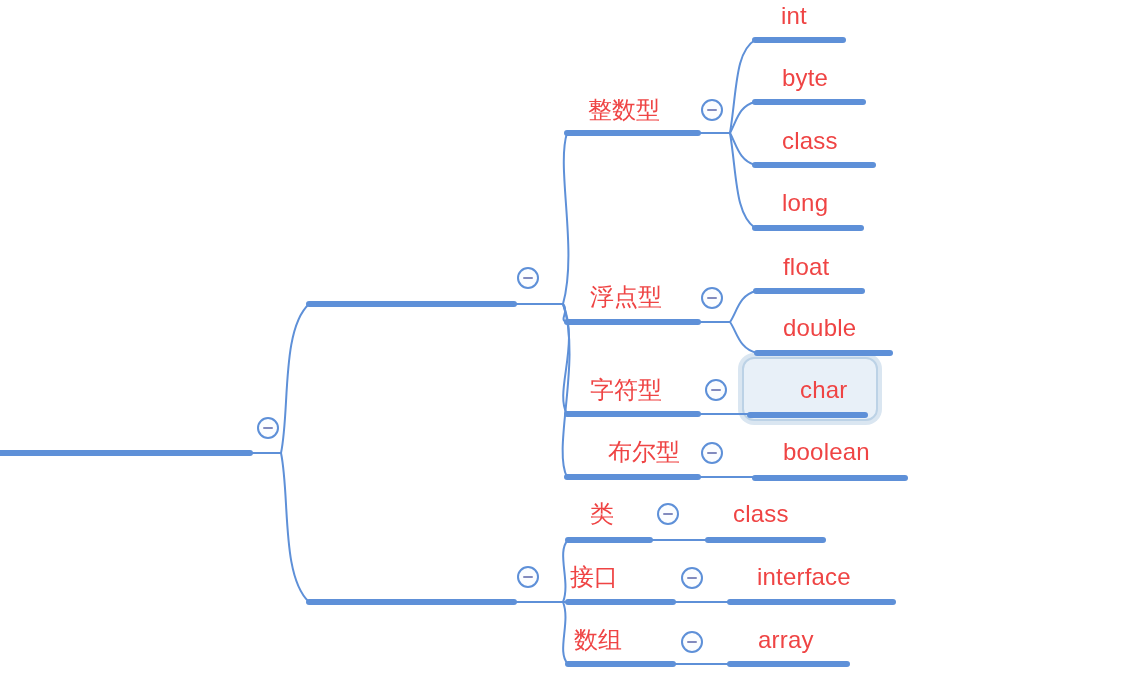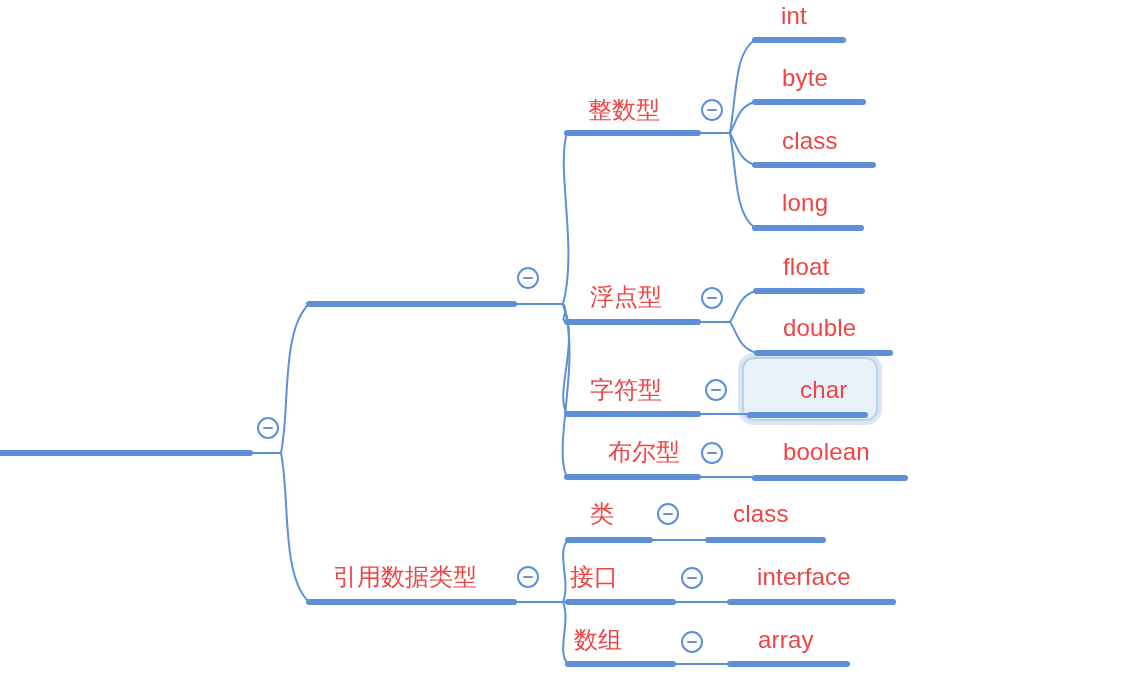--- a/index.html
+++ b/index.html
@@ -84,21 +84,20 @@
       <path d="M755,478 H905"></path>
       <path d="M568,540 H650"></path>
       <path d="M708,540 H823"></path>
       <path d="M568,602 H673"></path>
       <path d="M730,602 H893"></path>
       <path d="M568,664 H673"></path>
       <path d="M730,664 H847"></path>
     </g>
   </svg>
 
-  <div class="lbl cjk" style="left:333px;top:577px">引用数据类型</div>
   <div class="lbl cjk" style="left:588px;top:110px">整数型</div>
   <div class="lbl cjk" style="left:590px;top:297px">浮点型</div>
   <div class="lbl cjk" style="left:590px;top:390px">字符型</div>
   <div class="lbl cjk" style="left:608px;top:452px">布尔型</div>
   <div class="lbl cjk" style="left:590px;top:514px">类</div>
   <div class="lbl cjk" style="left:570px;top:577px">接口</div>
   <div class="lbl cjk" style="left:574px;top:640px">数组</div>
 
   <div class="lbl en" style="left:781px;top:16px">int</div>
   <div class="lbl en" style="left:782px;top:78px">byte</div>

